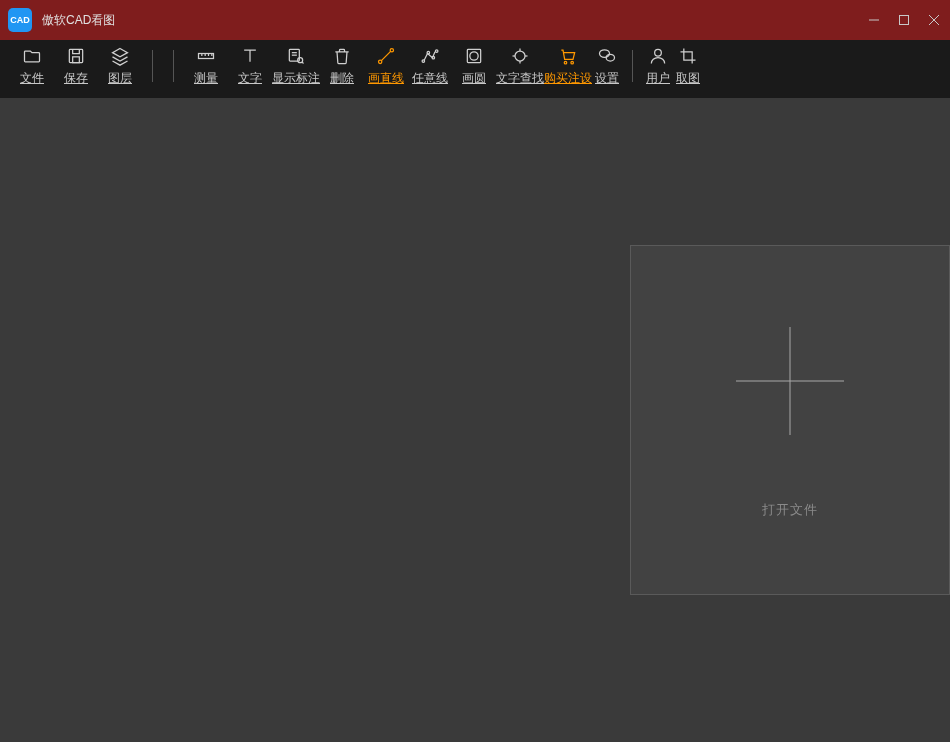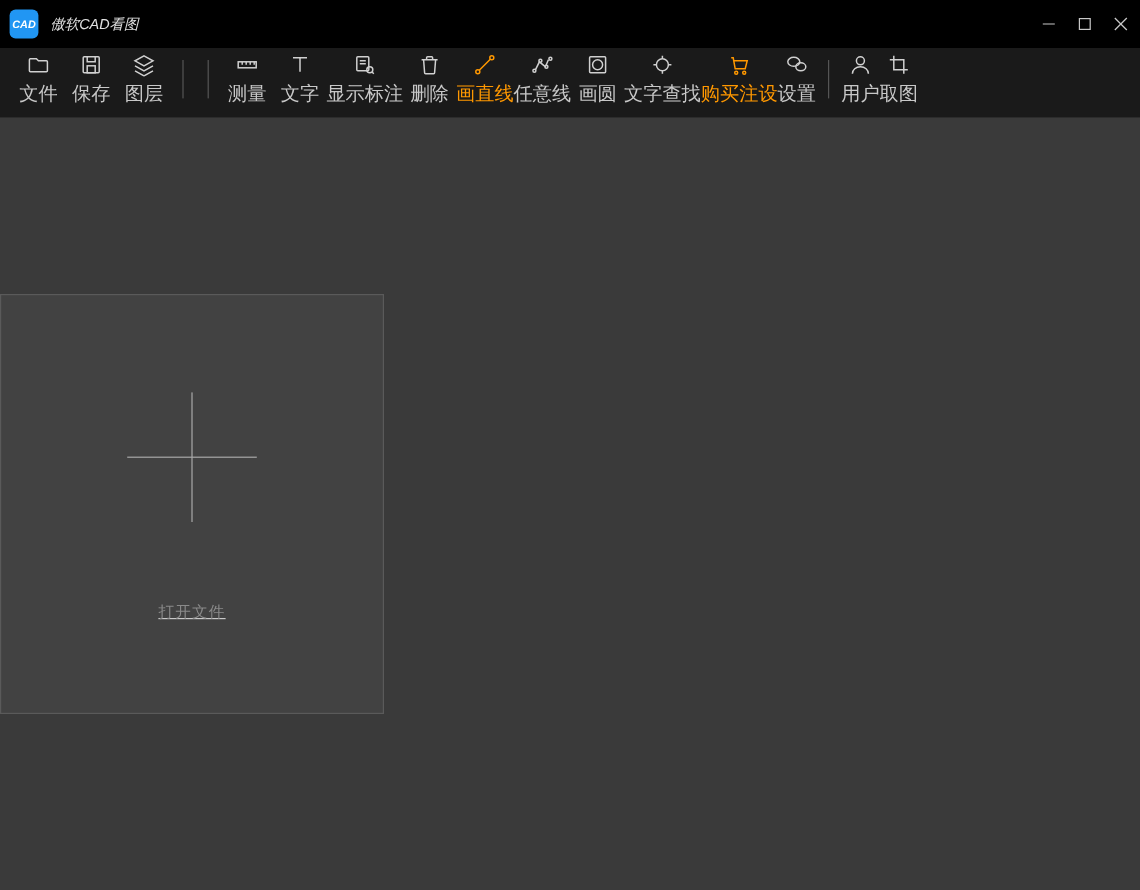--- a/index.html
+++ b/index.html
@@ -6,25 +6,24 @@
   body {
     width: 950px;
     height: 742px;
     background: #333333;
     font-family: "Microsoft YaHei", "PingFang SC", sans-serif;
     overflow: hidden;
     color: #c8c8c8;
   }
   .titlebar {
     height: 40px;
-    background: #000000;
+    background: #7f1d1d;
     display: flex;
     align-items: center;
     padding: 0 8px;
-    font-style: italic;
   }
   .app-logo {
     width: 24px;
     height: 24px;
     background: #2196f3;
     border-radius: 5px;
     display: flex;
     align-items: center;
     justify-content: center;
     margin-right: 10px;
@@ -82,35 +81,35 @@
   }
   .toolbar-btn .icon {
     width: 22px;
     height: 22px;
     display: flex;
     align-items: center;
     justify-content: center;
     color: #d0d0d0;
   }
   .toolbar-btn .label {
-    font-size: 16px;
+    font-size: 12px;
     color: #c8c8c8;
     white-space: nowrap;
+    text-decoration: underline;
   }
   .toolbar-btn.orange .icon { color: #ff9800; }
   .toolbar-btn.orange .label { color: #ff9800; }
   .toolbar-btn.narrow { min-width: 30px; }
   .canvas-area {
     width: 100%;
     height: calc(100% - 98px);
     background: #3a3a3a;
     display: flex;
     align-items: center;
-    justify-content: flex-start;
-    text-decoration: underline;
+    justify-content: flex-end;
   }
   .open-card {
     width: 320px;
     height: 350px;
     border: 1px solid #5a5a5a;
     background: #424242;
     display: flex;
     flex-direction: column;
     align-items: center;
     justify-content: center;

